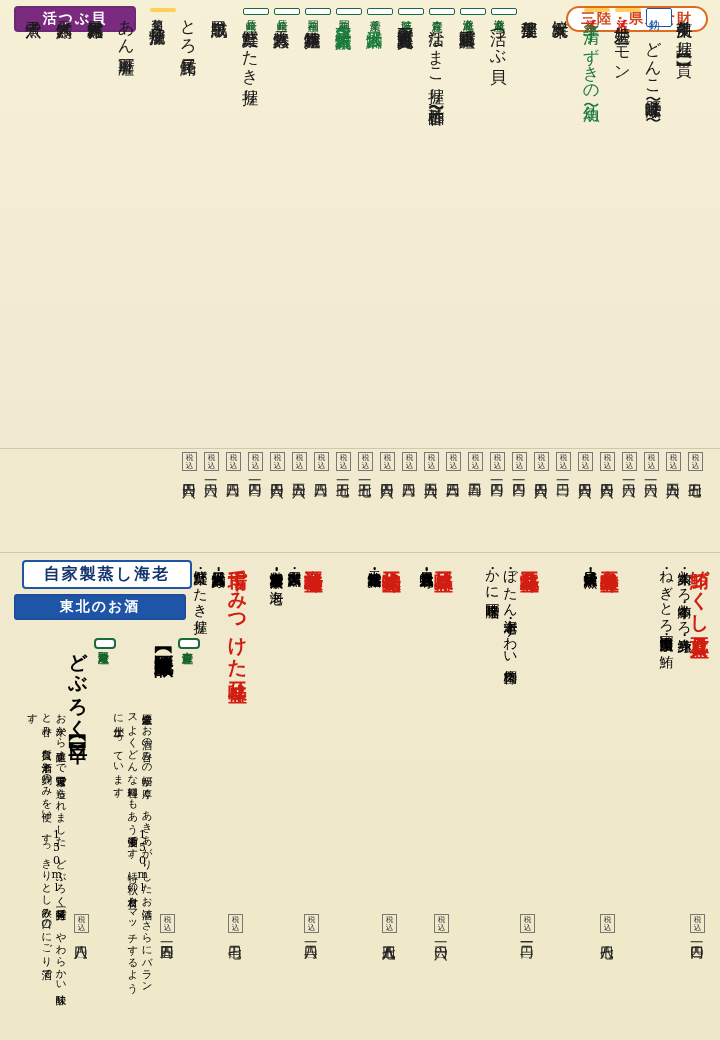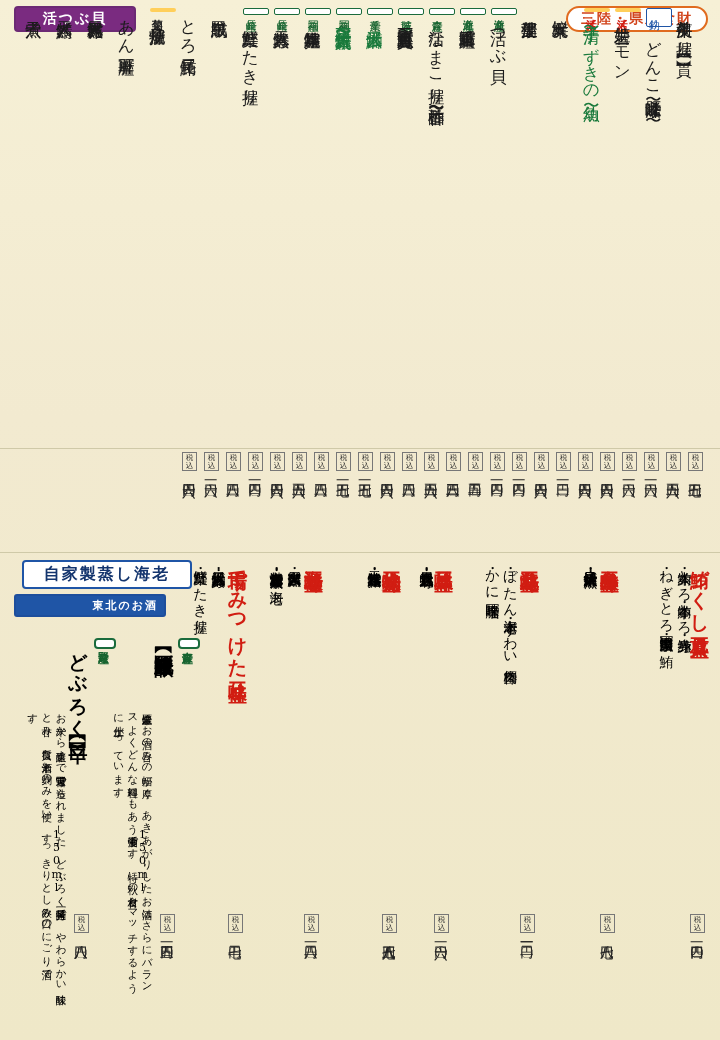--- a/index.html
+++ b/index.html
@@ -328,21 +328,21 @@
     </div>
 
   <div class="hr" style="top:448px;"></div>
   <div class="hr" style="top:552px;"></div>
 
   <div class="lower">
 
     <div class="badge white-blue" style="left:22px; top:4px; width:170px; font-size:16px;">
       <span>自家製蒸し海老</span>
     </div>
-    <div class="badge blue" style="left:14px; top:38px; width:152px; font-size:11px;text-align:right;">
+    <div class="badge blue" style="left:14px; top:38px; width:172px; font-size:14px;">
       <span>東北のお酒</span>
     </div>
 
     <div id="sets-area">
         <div class="set-col" style="left: 690px; top: 0px; width: 22px; height: 320px;">
           <div class="vt set-title accent-red">鮪づくし五貫盛り</div>
         </div>
         <div class="set-col" style="left: 672px; top: 2px; width: 20px; height: 330px;">
           <div class="vt set-desc" style="position: absolute; top: 2px; right: 0px;">・本鮪大とろ・本鮪中とろ・鮪赤身</div>
           <div class="vt set-desc" style="position: absolute; top: 2px; right: 18px;">・ねぎとろ軍艦・自家製漬け鮪</div>

